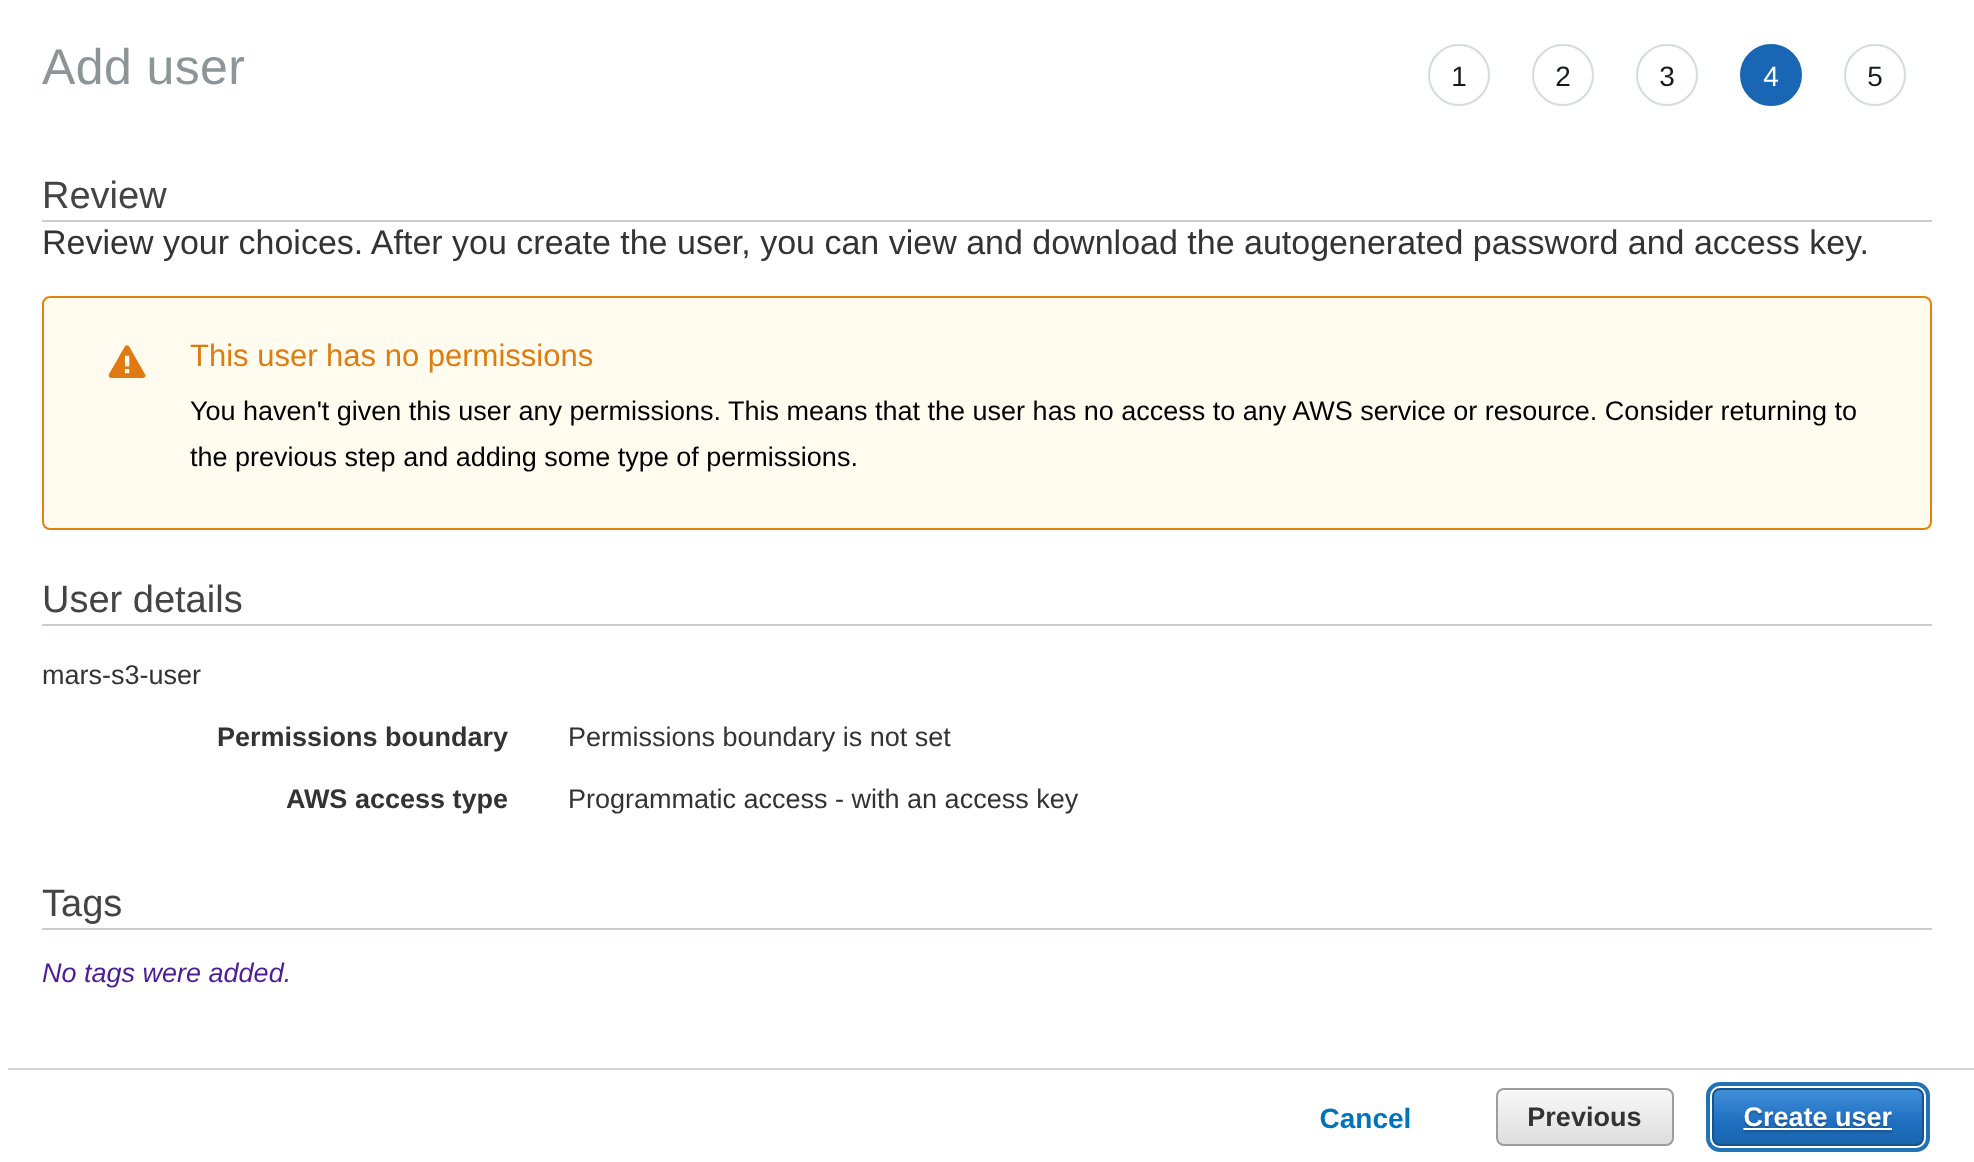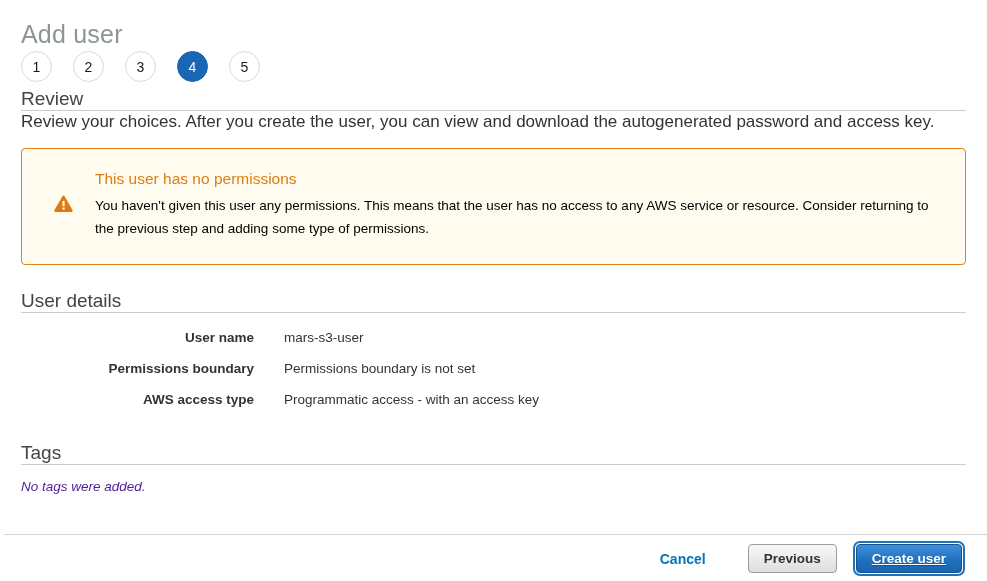--- a/index.html
+++ b/index.html
@@ -8,23 +8,22 @@
     position:relative;
     width:987px; height:581px;
     background:#fff;
     font-family:"Liberation Sans", sans-serif;
     color:#333;
     overflow:hidden;
   }
   
   .header {
     display:flex; justify-content:space-between; align-items:flex-start;
-    padding:20px 24px 0 21px;
+    padding:20px 34px 0 21px;
     height:55px;
-    flex-direction:column;
   }
   .page-title {
     font-size:25px; font-weight:400; color:#8d9599; letter-spacing:0.2px;
   }
   .steps { display:flex; gap:21px; padding-top:2px; }
   .step {
     width:31px; height:31px; border-radius:50%;
     border:1px solid #d6dbdb; background:#fff;
     display:flex; align-items:center; justify-content:center;
     font-size:14px; color:#16191f; cursor:pointer;
@@ -38,21 +37,21 @@
     font-size:19px; font-weight:400; color:#444;
     border-bottom:1px solid #c9cdd1;
   }
   .review-heading { margin-top:33px; }
   .review-desc { margin-top:1px; font-size:17px; color:#333; }
   
   .warning-box {
     margin:16px 21px 0 21px;
     background:#fffbee; border:1px solid #e2830e; border-radius:4px;
     padding:21px 30px 24px 32px;
-    display:flex; gap:22px;align-items:center;
+    display:flex; gap:22px;
   }
   .warning-icon { flex:0 0 auto; padding-top:2px; }
   .warning-title { font-size:15.5px; color:#dd7d10; margin-bottom:7px; }
   .warning-body { font-size:13.5px; color:#000000; line-height:1.68; max-width:862px; }
   
   .details-heading { margin-top:25px; }
   .detail-rows { margin-top:9px; }
   .detail-row {
     display:grid; grid-template-columns:233px 1fr; column-gap:30px;
     padding:8px 0; align-items:baseline;
@@ -127,21 +126,20 @@
     <div>
       <div class="warning-title">This user has no permissions</div>
       <div class="warning-body">You haven't given this user any permissions. This means that the user has no access to any AWS service or resource. Consider returning to the previous step and adding some type of permissions.</div>
     </div>
   </div>
 
   <div class="section">
     <h2 class="details-heading">User details</h2>
     <div class="detail-rows">
       <div class="detail-row">
-        <div class="detail-label">User name</div>
         <div class="detail-value">mars-s3-user</div>
       </div>
       <div class="detail-row">
         <div class="detail-label">Permissions boundary</div>
         <div class="detail-value">Permissions boundary is not set</div>
       </div>
       <div class="detail-row">
         <div class="detail-label">AWS access type</div>
         <div class="detail-value">Programmatic access - with an access key</div>
       </div>

